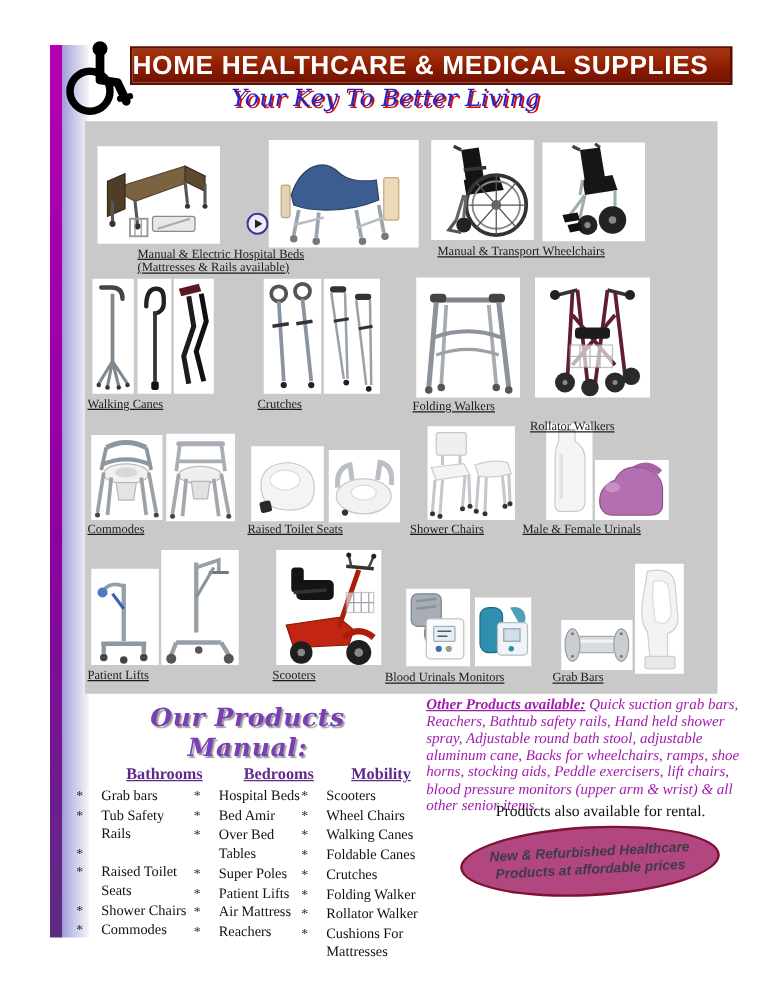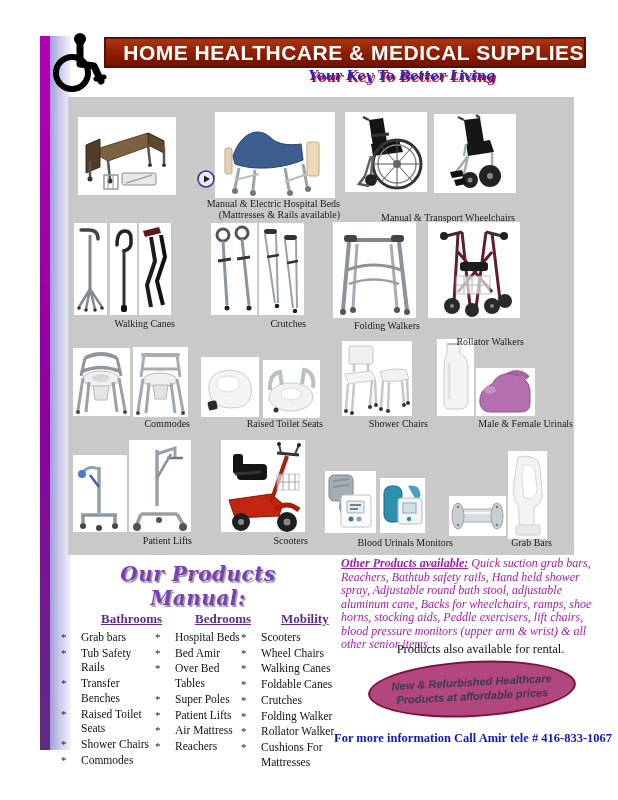--- a/index.html
+++ b/index.html
@@ -7,32 +7,32 @@
         font-family:"Liberation Serif",serif;}
   
   .vbar{position:absolute;left:40px;top:36px;width:10px;height:714px;
         background:linear-gradient(180deg,#b400b4 0%,#8d00a0 55%,#5c2d82 100%);}
   .vbar2{position:absolute;left:50px;top:36px;width:21px;height:714px;
         background:linear-gradient(90deg,#9e9ed8 0%,#c9c9ea 45%,#f4f4f8 100%);}
   
   .wheel{position:absolute;left:44px;top:31px;width:64px;height:62px;}
   .banner{position:absolute;left:104px;top:37px;width:482px;height:31px;
         background:linear-gradient(180deg,#a9350f 0%,#8d1d02 55%,#701200 100%);
-        border:2px solid #5c0e00;box-sizing:border-box;display:flex;align-items:center;justify-content:flex-end;padding-left:32px;}
+        border:2px solid #5c0e00;box-sizing:border-box;display:flex;align-items:center;justify-content:flex-start;}
   .banner span{font-family:"Liberation Sans",sans-serif;font-weight:bold;font-size:21px;
         color:#ffffff;letter-spacing:.5px;white-space:nowrap;}
-  .tagline{position:absolute;left:185px;top:68px;width:310px;height:24px;text-align:right;
-        font-family:"DejaVu Serif",serif;font-style:italic;font-weight:bold;font-size:13px;
+  .tagline{position:absolute;left:185px;top:68px;width:310px;height:24px;text-align:left;
+        font-family:"DejaVu Serif",serif;font-style:italic;font-weight:normal;font-size:19px;
         color:#2424cc;text-shadow:1.5px 1.5px 0 #cc1111;}
   
   .panel{position:absolute;left:68px;top:97px;width:506px;height:458px;background:#c9c9c9;}
   .cell{position:absolute;background:#ffffff;display:flex;align-items:center;justify-content:center;overflow:hidden;}
   .cell svg{display:block;}
-  .cap{position:absolute;font-size:10px;line-height:11px;color:#1c1c1c;text-align:right;
-        font-family:"Liberation Serif",serif;}
+  .cap{position:absolute;font-size:10px;line-height:11px;color:#1c1c1c;text-align:left;
+        font-family:"Liberation Serif",serif;text-decoration:underline;}
   .play{position:absolute;left:197px;top:170px;width:18px;height:18px;cursor:pointer;}
   
   .c-bed1{left:78px;top:117px;width:98px;height:78px;}
   .c-bed2{left:215px;top:112px;width:120px;height:86px;}
   .c-wc1{left:345px;top:112px;width:82px;height:80px;}
   .c-wc2{left:434px;top:114px;width:82px;height:79px;}
   .c-cane1{left:74px;top:223px;width:33px;height:92px;}
   .c-cane2{left:110px;top:223px;width:27px;height:92px;}
   .c-cane3{left:139px;top:223px;width:32px;height:92px;}
   .c-cr1{left:211px;top:223px;width:46px;height:92px;}
@@ -48,21 +48,21 @@
   .c-ur2{left:476px;top:368px;width:59px;height:48px;}
   .c-lift1{left:73px;top:455px;width:54px;height:77px;}
   .c-lift2{left:129px;top:440px;width:62px;height:92px;}
   .c-scoot{left:221px;top:440px;width:84px;height:92px;}
   .c-bp1{left:325px;top:471px;width:51px;height:62px;}
   .c-bp2{left:380px;top:478px;width:45px;height:55px;}
   .c-gb1{left:449px;top:496px;width:57px;height:40px;}
   .c-gb2{left:508px;top:451px;width:39px;height:88px;}
   
   .k-beds{left:110px;top:198px;width:230px;}
-  .k-wc{left:350px;top:196px;width:165px;margin-top:16px;}
+  .k-wc{left:350px;top:196px;width:165px;}
   .k-canes{left:70px;top:318px;width:105px;}
   .k-cr{left:206px;top:318px;width:100px;}
   .k-fw{left:330px;top:320px;width:90px;}
   .k-rw{left:424px;top:336px;width:100px;}
   .k-com{left:70px;top:418px;width:120px;}
   .k-rts{left:198px;top:418px;width:125px;}
   .k-sh{left:328px;top:418px;width:100px;}
   .k-ur{left:418px;top:418px;width:155px;}
   .k-pl{left:70px;top:535px;width:122px;}
   .k-sc{left:218px;top:535px;width:90px;}
@@ -451,21 +451,20 @@
     <div class="li">
         <span class="bu">*</span>
         <span class="it">Grab bars</span>
       </div>
     <div class="li">
         <span class="bu">*</span>
         <span class="it">Tub Safety Rails</span>
       </div>
     <div class="li">
         <span class="bu">*</span>
-        <span class="it">Transfer Benches</span>
       </div>
     <div class="li">
         <span class="bu">*</span>
         <span class="it">Raised Toilet Seats</span>
       </div>
     <div class="li">
         <span class="bu">*</span>
         <span class="it">Shower Chairs</span>
       </div>
     <div class="li">
@@ -542,15 +541,14 @@
       </div>
   </div>
 
   <div class="rental">Products also available for rental.</div>
 
   <div class="oval">
     <div>New &amp; Refurbished Healthcare</div>
     <div>Products at affordable  prices</div>
   </div>
 
-  <div class="contact">For more information Call Amir tele #  416-833-1067</div>
 
 </div>
 
 </body></html>

